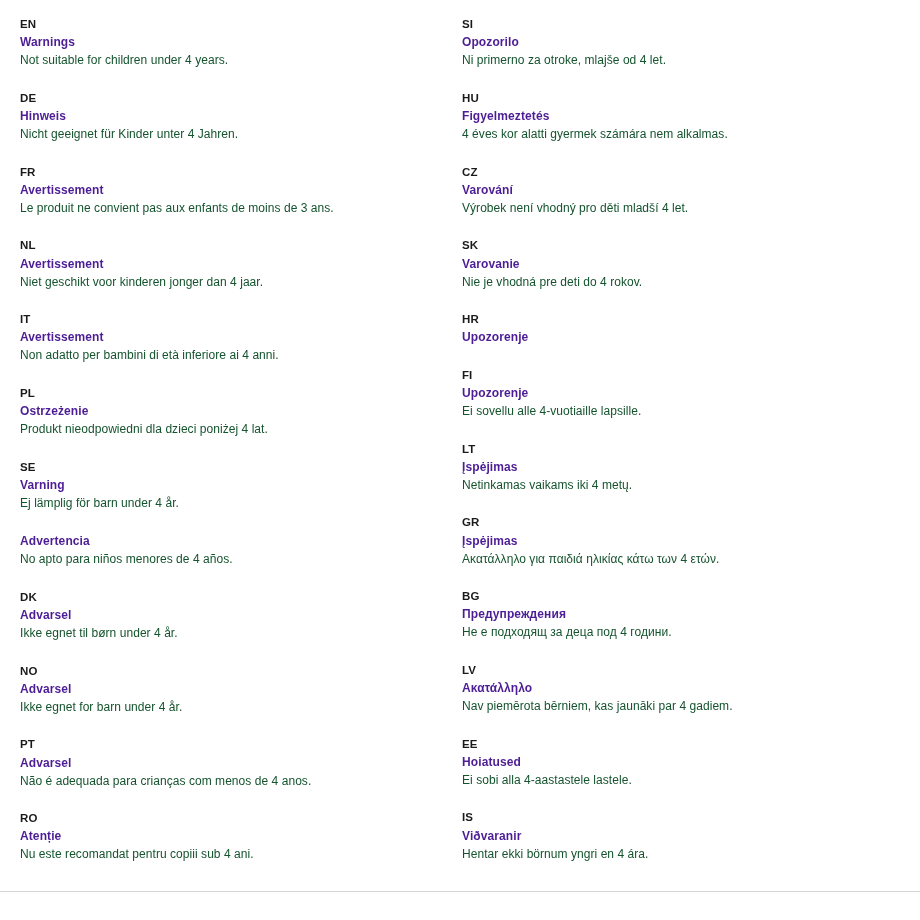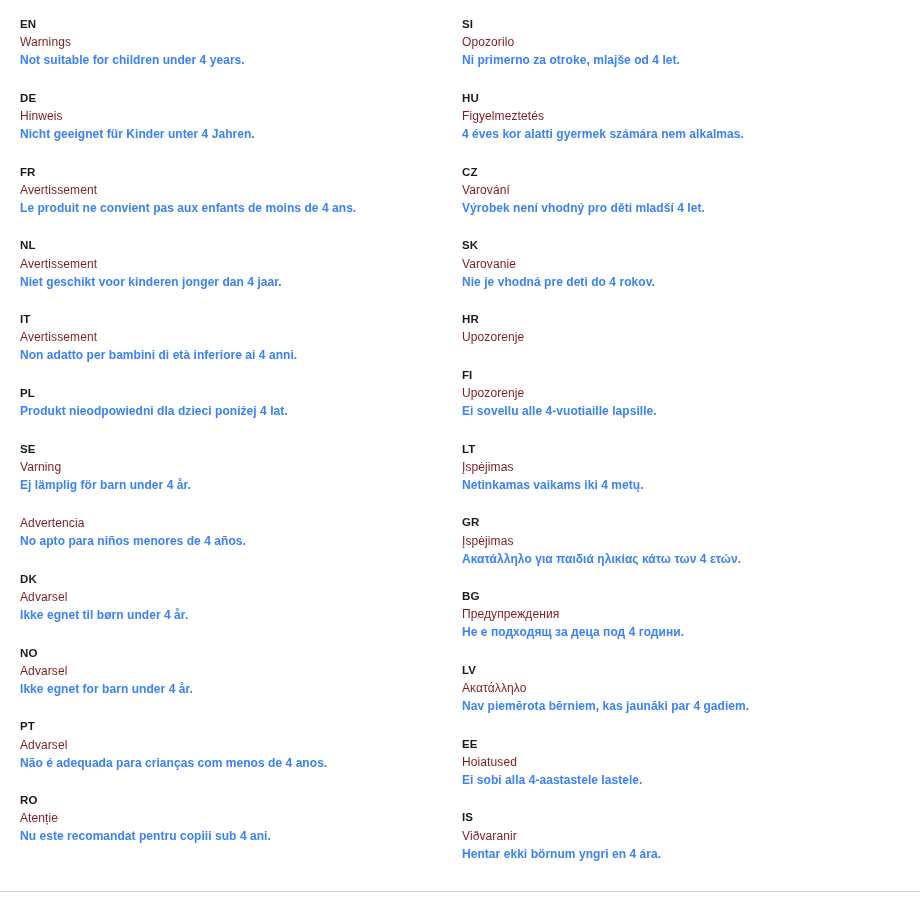--- a/index.html
+++ b/index.html
@@ -41,31 +41,31 @@
   }
   .lang-code {
     font-size: 11.5px;
     font-weight: bold;
     line-height: 1.5;
     letter-spacing: 0.1px;
     color: #1a1a1a;
   }
   .warning-title {
     font-size: 12px;
+    font-weight: bold;
+    line-height: 1.5;
+    letter-spacing: 0.1px;
+    color: #4c1d95;
+  }
+  .warning-text {
+    font-size: 12px;
     font-weight: normal;
     line-height: 1.5;
-    letter-spacing: 0.1px;
-    color: #7f1d1d;
-  }
-  .warning-text {
-    font-size: 12px;
-    font-weight: bold;
-    line-height: 1.5;
     letter-spacing: 0.05px;
-    color: #3b82f6;
+    color: #14532d;
   }
   .bottom-rule {
     position: absolute;
     left: 0;
     right: 0;
     bottom: 28px;
     height: 1px;
     background: #d4d4d4;
   }
 </style>
@@ -82,34 +82,35 @@
         <div class="warning-text">Not suitable for children under 4 years.</div>
       </div>
       <div class="warning-block">
         <div class="lang-code">DE</div>
         <div class="warning-title">Hinweis</div>
         <div class="warning-text">Nicht geeignet für Kinder unter 4 Jahren.</div>
       </div>
       <div class="warning-block">
         <div class="lang-code">FR</div>
         <div class="warning-title">Avertissement</div>
-        <div class="warning-text">Le produit ne convient pas aux enfants de moins de 4 ans.</div>
+        <div class="warning-text">Le produit ne convient pas aux enfants de moins de 3 ans.</div>
       </div>
       <div class="warning-block">
         <div class="lang-code">NL</div>
         <div class="warning-title">Avertissement</div>
         <div class="warning-text">Niet geschikt voor kinderen jonger dan 4 jaar.</div>
       </div>
       <div class="warning-block">
         <div class="lang-code">IT</div>
         <div class="warning-title">Avertissement</div>
         <div class="warning-text">Non adatto per bambini di età inferiore ai 4 anni.</div>
       </div>
       <div class="warning-block">
         <div class="lang-code">PL</div>
+        <div class="warning-title">Ostrzeżenie</div>
         <div class="warning-text">Produkt nieodpowiedni dla dzieci poniżej 4 lat.</div>
       </div>
       <div class="warning-block">
         <div class="lang-code">SE</div>
         <div class="warning-title">Varning</div>
         <div class="warning-text">Ej lämplig för barn under 4 år.</div>
       </div>
       <div class="warning-block">
         <div class="warning-title">Advertencia</div>
         <div class="warning-text">No apto para niños menores de 4 años.</div>

